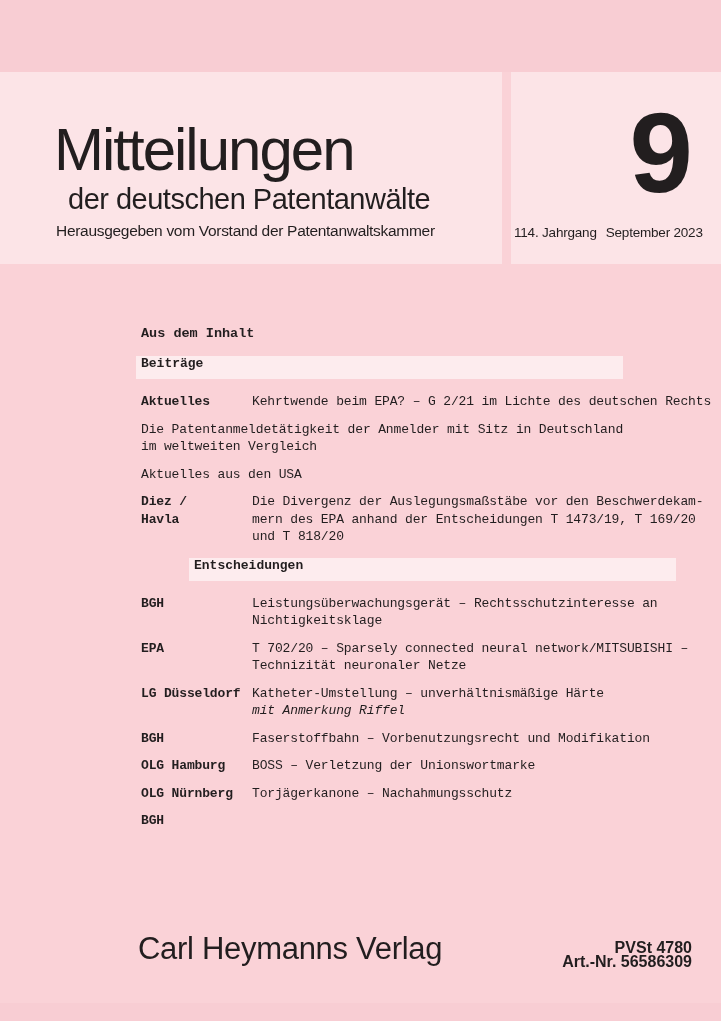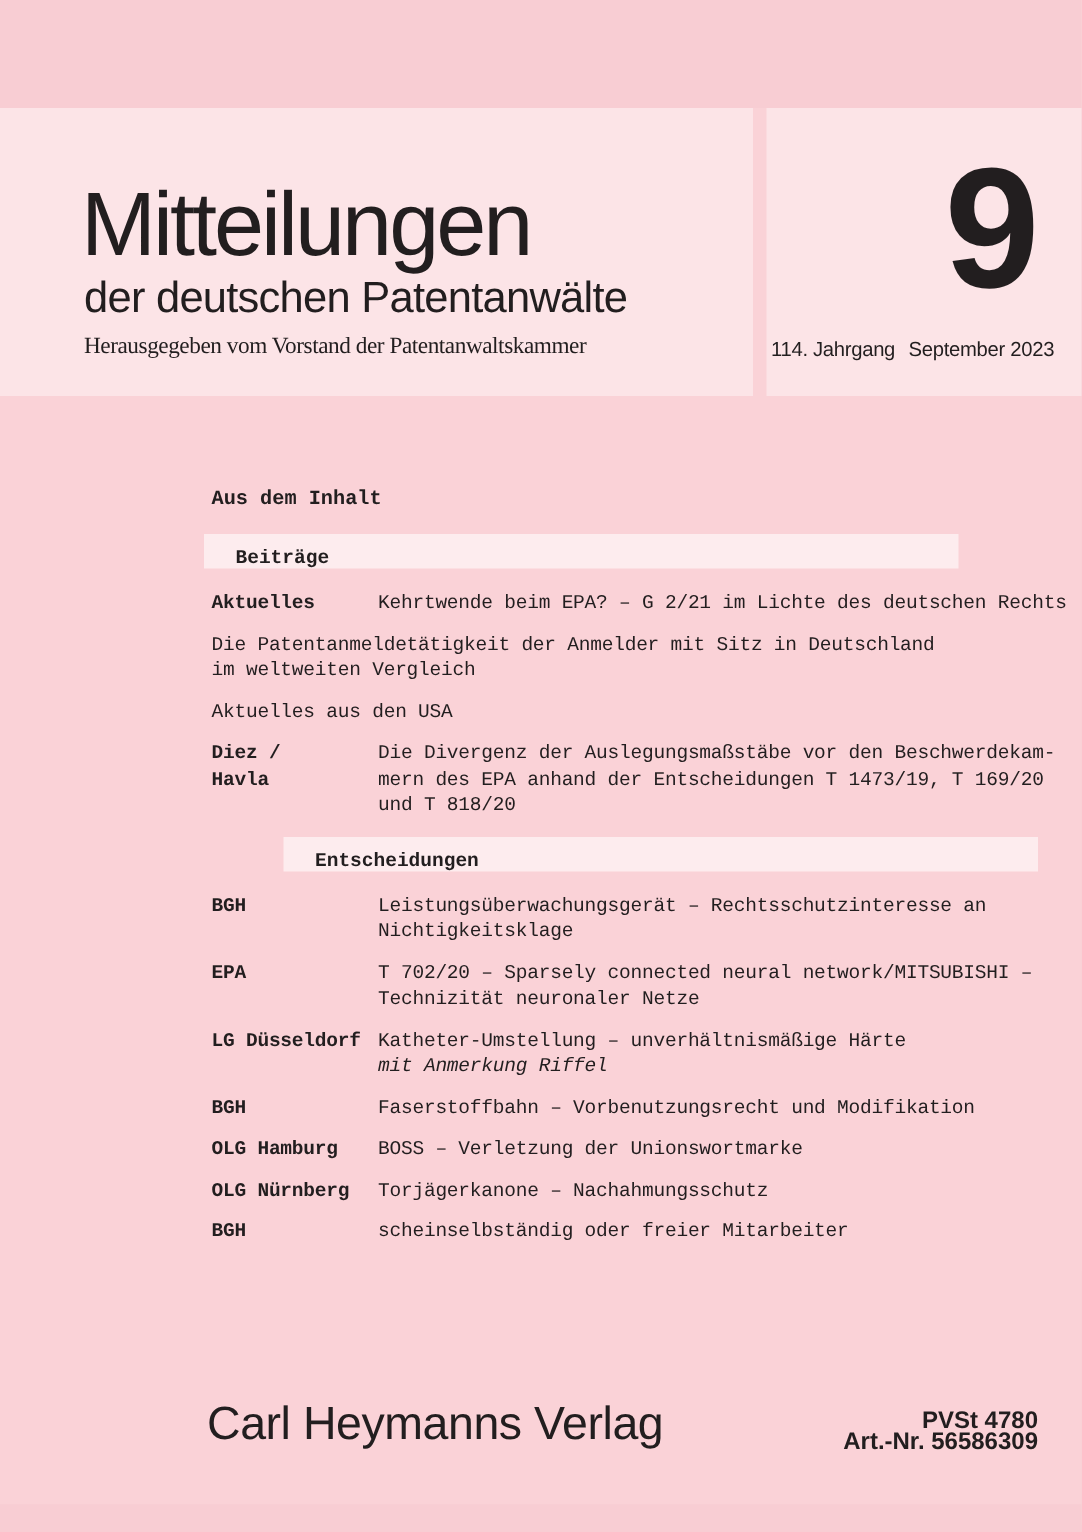--- a/index.html
+++ b/index.html
@@ -16,47 +16,47 @@
   
   .panel{position:absolute;top:72px;height:192px;background:var(--c-panel,#fce4e7);}
   .panel-left{left:0;width:502px;}
   .panel-right{left:511px;width:210px;}
   .journal-title{
     position:absolute;left:54px;top:120px;
     font-size:60px;line-height:1;font-weight:400;
     letter-spacing:-2px;color:var(--c-text,#221e1f);white-space:nowrap;
   }
   .journal-subtitle{
-    position:absolute;left:56px;top:185px;
+    position:absolute;left:68px;top:185px;
     font-size:29px;line-height:1;font-weight:400;
     letter-spacing:-0.5px;color:var(--c-text,#221e1f);white-space:nowrap;
   }
   .journal-tagline{
     position:absolute;left:56px;top:223px;
     font-size:15.5px;line-height:1;font-weight:400;
-    letter-spacing:-0.3px;color:var(--c-text,#221e1f);white-space:nowrap;font-family:Liberation Serif, serif;
+    letter-spacing:-0.3px;color:var(--c-text,#221e1f);white-space:nowrap;
   }
   .issue-number{
     position:absolute;right:28px;top:96px;
     font-size:114px;line-height:1;font-weight:700;
     color:var(--c-text,#221e1f);
   }
   .issue-meta{
     position:absolute;left:514px;top:226px;
     display:flex;gap:9px;
     font-size:13.5px;line-height:1;letter-spacing:-0.2px;
     color:var(--c-text,#221e1f);white-space:nowrap;
   }
   
   .contents{position:absolute;left:141px;top:326px;width:489px;color:var(--c-text,#221e1f);font-family:Liberation Mono, monospace;}
   .contents-heading{font-size:13.5px;font-weight:700;line-height:16px;margin:0;}
   .section-band{
     margin-top:14px;margin-left:-5px;width:482px;height:23px;
     background:var(--c-band,#fdecee);
-    display:flex;align-items:flex-end;padding-left:21px;
+    display:flex;align-items:flex-start;padding-left:5px;
   }
   .section-band .section-title{font-size:13px;font-weight:700;}
   .section-band.later{margin-top:12px;margin-left:48px;}
   .toc-entry{
     display:grid;grid-template-columns:111px 1fr;
     margin-top:10px;
     font-size:13px;line-height:17.5px;letter-spacing:-0.15px;
   }
   .toc-entry.first{margin-top:14px;}
   .entry-source{font-weight:700;}
@@ -182,23 +182,20 @@
             <div>OLG Nürnberg</div>
           </div>
           <div class="entry-title">
             <div>Torjägerkanone – Nachahmungsschutz</div>
           </div>
         </div>
         <div class="toc-entry">
           <div class="entry-source">
             <div>BGH</div>
           </div>
-          <div class="entry-title">
-            <div>scheinselbständig oder freier Mitarbeiter</div>
-          </div>
         </div>
       </div>
   </div>
 
   <div class="publisher">Carl Heymanns Verlag</div>
   <div class="imprint">
     <div>PVSt 4780</div>
     <div>Art.-Nr. 56586309</div>
   </div>
 

